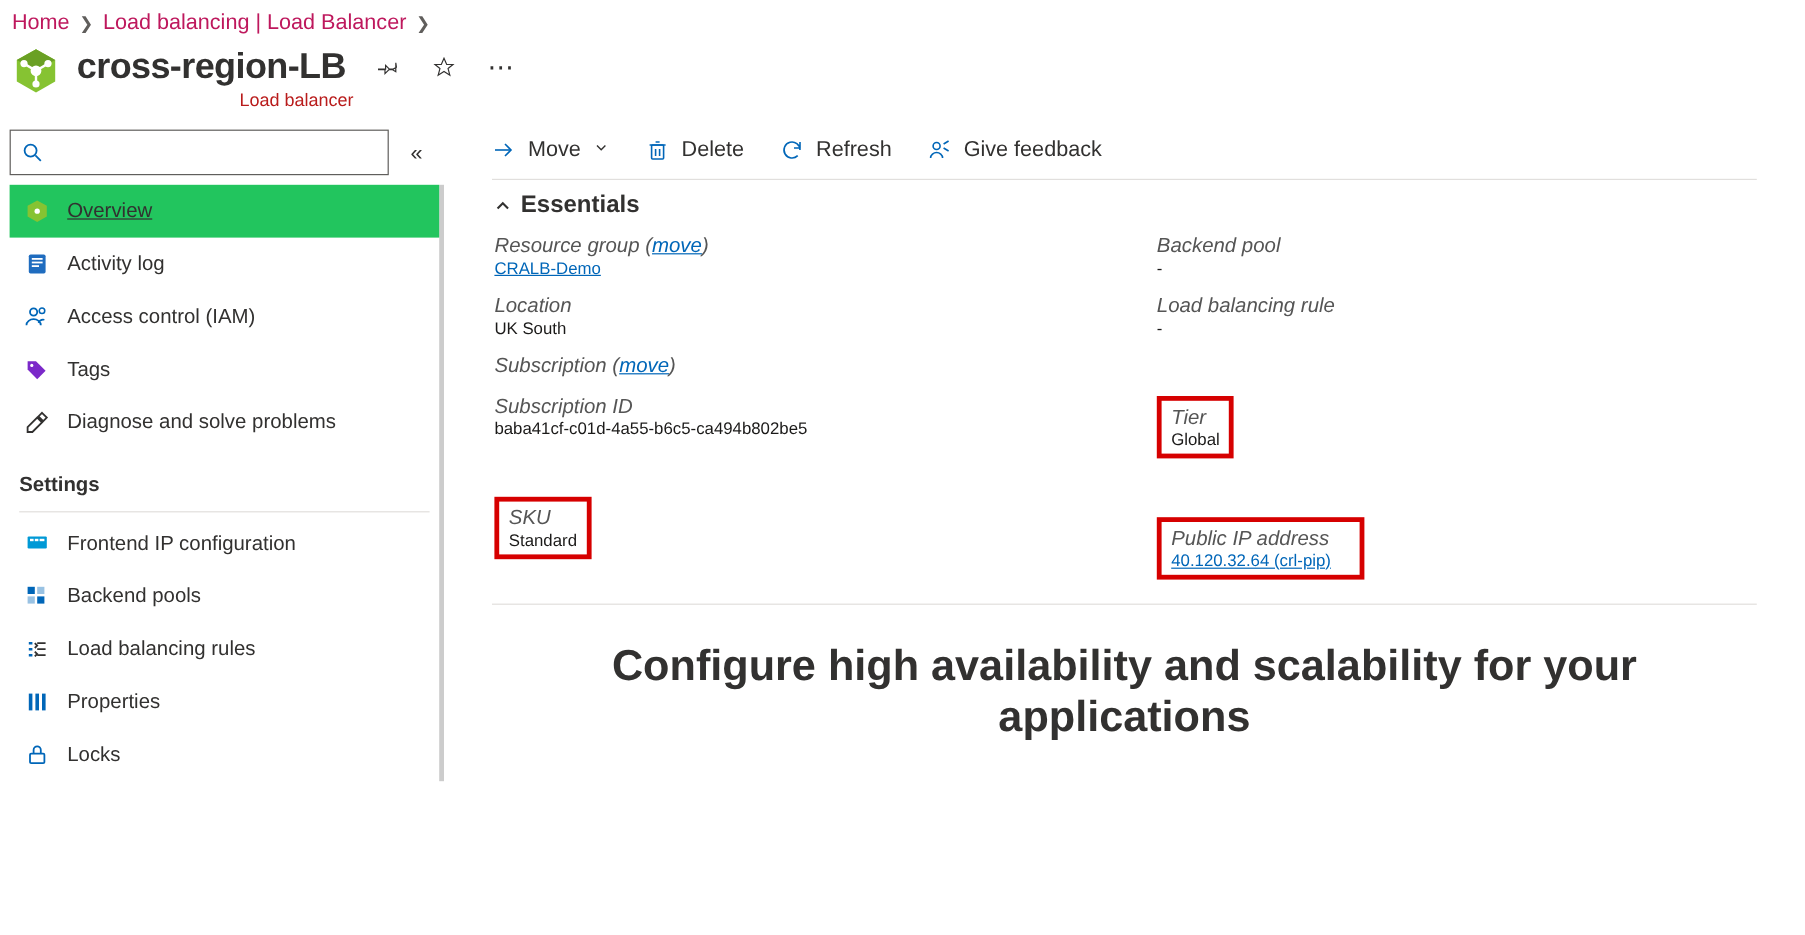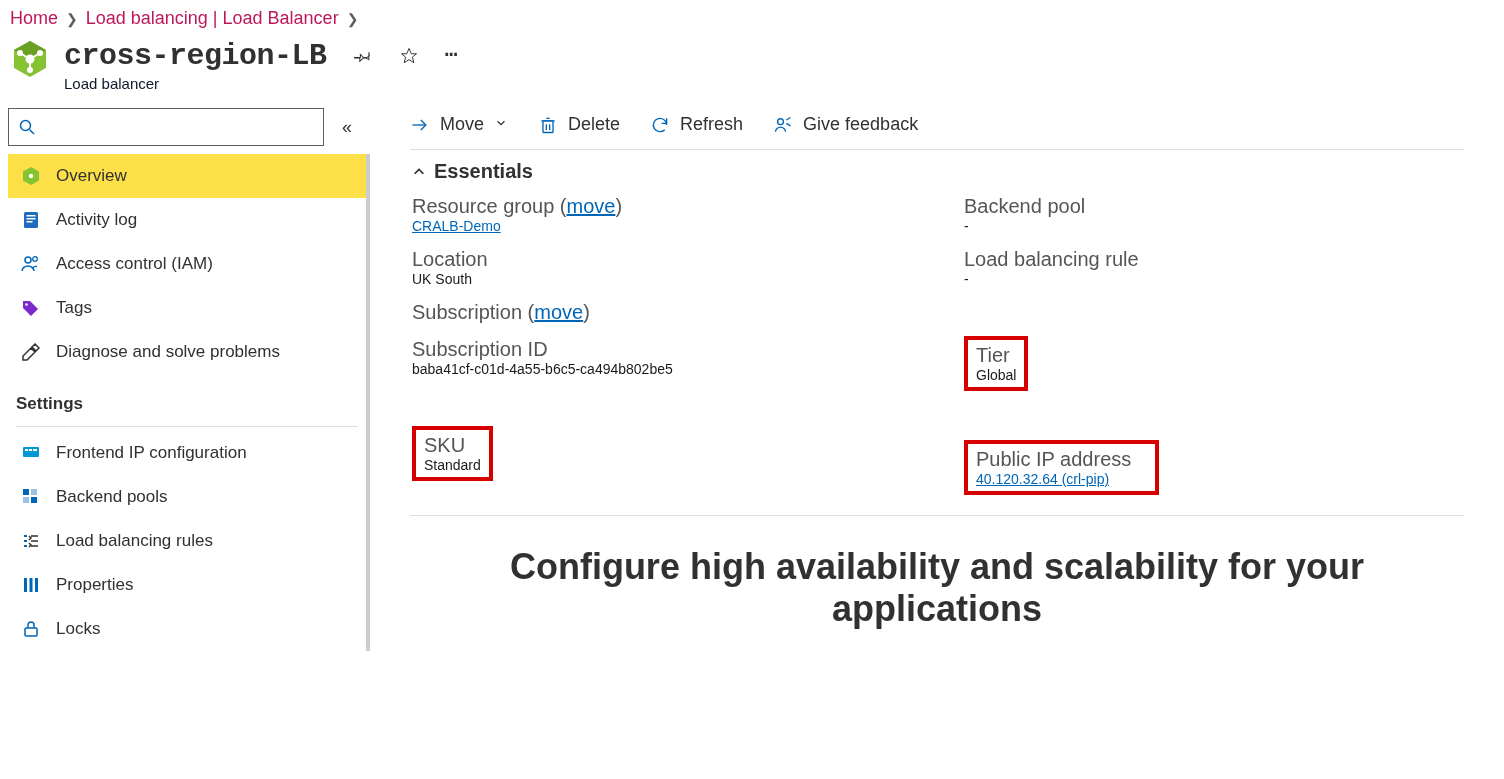--- a/index.html
+++ b/index.html
@@ -14,59 +14,59 @@
     
     .breadcrumb { padding: 8px 10px 6px 10px; font-size: 18px; color: #605e5c; display:flex; align-items:center; gap:6px; }
     .breadcrumb .crumb-link { color: #be185d; cursor:pointer; }
     .breadcrumb .chev { color:#605e5c; font-size:14px; padding:0 2px; }
 
     
     .page-head { display:flex; align-items:flex-start; padding: 4px 10px 10px 10px; gap:14px; }
     .lb-icon { width:40px; height:40px; flex:0 0 40px; position:relative; }
     .lb-icon svg { width:40px; height:40px; }
     .title-group { display:flex; flex-direction:column; }
-    .title-row { display:flex; align-items:center; gap:26px;font-family:Liberation Mono, monospace; }
+    .title-row { display:flex; align-items:center; gap:26px; }
     .page-title { font-size: 30px; font-weight:600; letter-spacing: -0.5px; }
-    .page-subtitle { font-size:15px; color:#0f172a; margin-top:2px; }
+    .page-subtitle { font-size:15px; color:#b91c1c; margin-top:2px;text-align:center; }
     .head-icon { width:20px; height:20px; color:#323130; cursor:pointer; display:flex; align-items:center; justify-content:center; }
     .head-icon svg { width:18px; height:18px; stroke:#323130; fill:none; stroke-width:1.3; }
     .more-dots { font-size:22px; line-height:10px; letter-spacing:2px; color:#323130; cursor:pointer; }
 
     
     .body-row { display:flex; }
 
     
     .sidebar { width:370px; flex:0 0 370px; padding: 6px 0 20px 8px; }
     .search-row { display:flex; align-items:center; gap:18px; padding-right:10px; }
     .searchbox { flex:0 0 316px; display:flex; align-items:center; border:1px solid #605e5c; height:38px; padding:0 10px; background:#fff; }
     .searchbox svg { width:16px; height:16px; margin-right:8px; }
     .searchbox input { border:none; outline:none; flex:1; font-size:17px; color:#323130; }
     .collapse-chev { font-size:18px; color:#323130; cursor:pointer; }
 
     .nav { margin-top:8px; border-right: 4px solid #ccc; padding-right:0; }
     .nav-item { display:flex; align-items:center; gap:14px; padding:11px 12px; font-size:17px; color:#323130; cursor:pointer; }
-    .nav-item.selected { background:#fde047; }
+    .nav-item.selected { background:#22c55e;text-decoration:underline; }
     .nav-item .nav-ic { width:22px; height:22px; display:flex; align-items:center; justify-content:center; flex:0 0 22px; }
     .nav-item .nav-ic svg { width:20px; height:20px; }
     .nav-section { font-size:17px; font-weight:600; padding:20px 12px 8px 8px; }
     .nav-divider { height:1px; background:#e1dfdd; margin:4px 8px; }
 
     
     .main { flex:1; padding: 6px 40px 20px 40px; }
     .cmdbar { display:flex; align-items:center; gap:30px; padding: 6px 0 14px 0; border-bottom:1px solid #e1dfdd; font-size:18px; }
     .cmd { display:flex; align-items:center; gap:10px; color:#323130; cursor:pointer; }
     .cmd .cmd-ic { width:20px; height:20px; display:flex; align-items:center; justify-content:center; }
     .cmd .cmd-ic svg { width:20px; height:20px; stroke:#0066B8; fill:none; stroke-width:1.6; }
 
     .essentials-toggle { display:flex; align-items:center; gap:8px; padding:10px 0 8px 2px; font-size:20px; font-weight:700; cursor:pointer; }
     .essentials-toggle svg { width:14px; height:14px; }
 
     .essentials { display:flex; gap:60px; padding: 4px 8px 20px 2px; border-bottom:1px solid #e1dfdd; }
     .ess-col { flex:1; display:flex; flex-direction:column; gap:14px; }
-    .ess-item .lbl { font-size:20px; color:#555; }
+    .ess-item .lbl { font-size:17px; color:#555;font-style:italic; }
     .ess-item .val { font-size:14px; color:#1b1a19; }
     .ess-item .inline-link { color:#0066B8; text-decoration:underline; cursor:pointer; }
     .redbox { border:4px solid #d60000; padding:4px 8px; display:inline-block;margin-top:35px; }
     .redbox-wrap { display:inline-block; }
 
     .hero { text-align:center; font-size:36px; font-weight:600; padding-top:30px; }
   </style>
 </head>
 <body>
 

